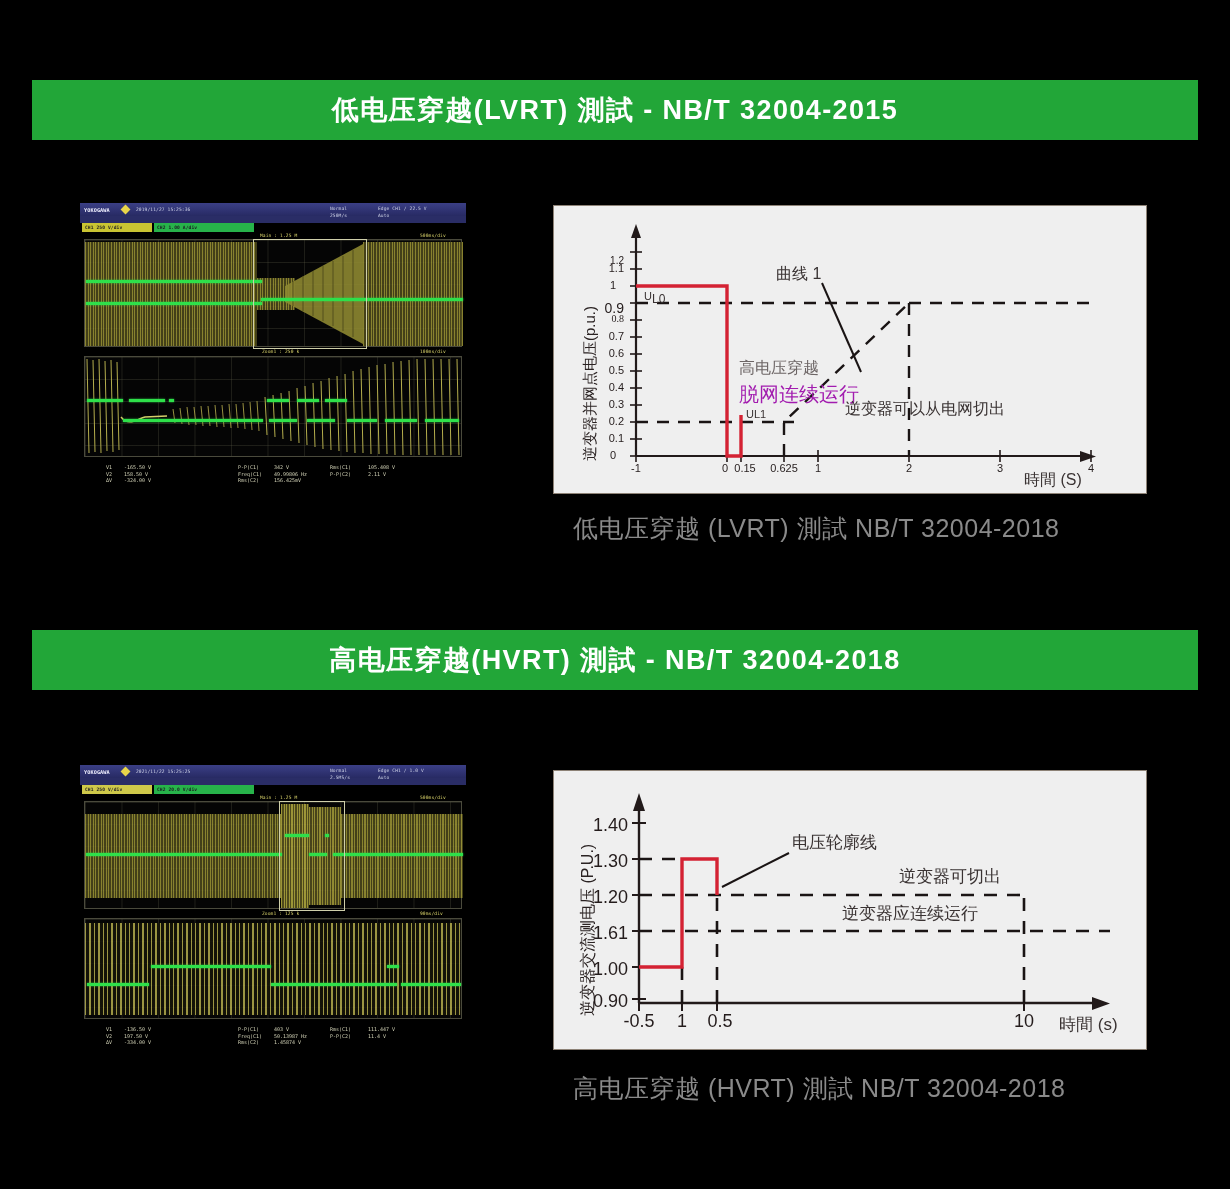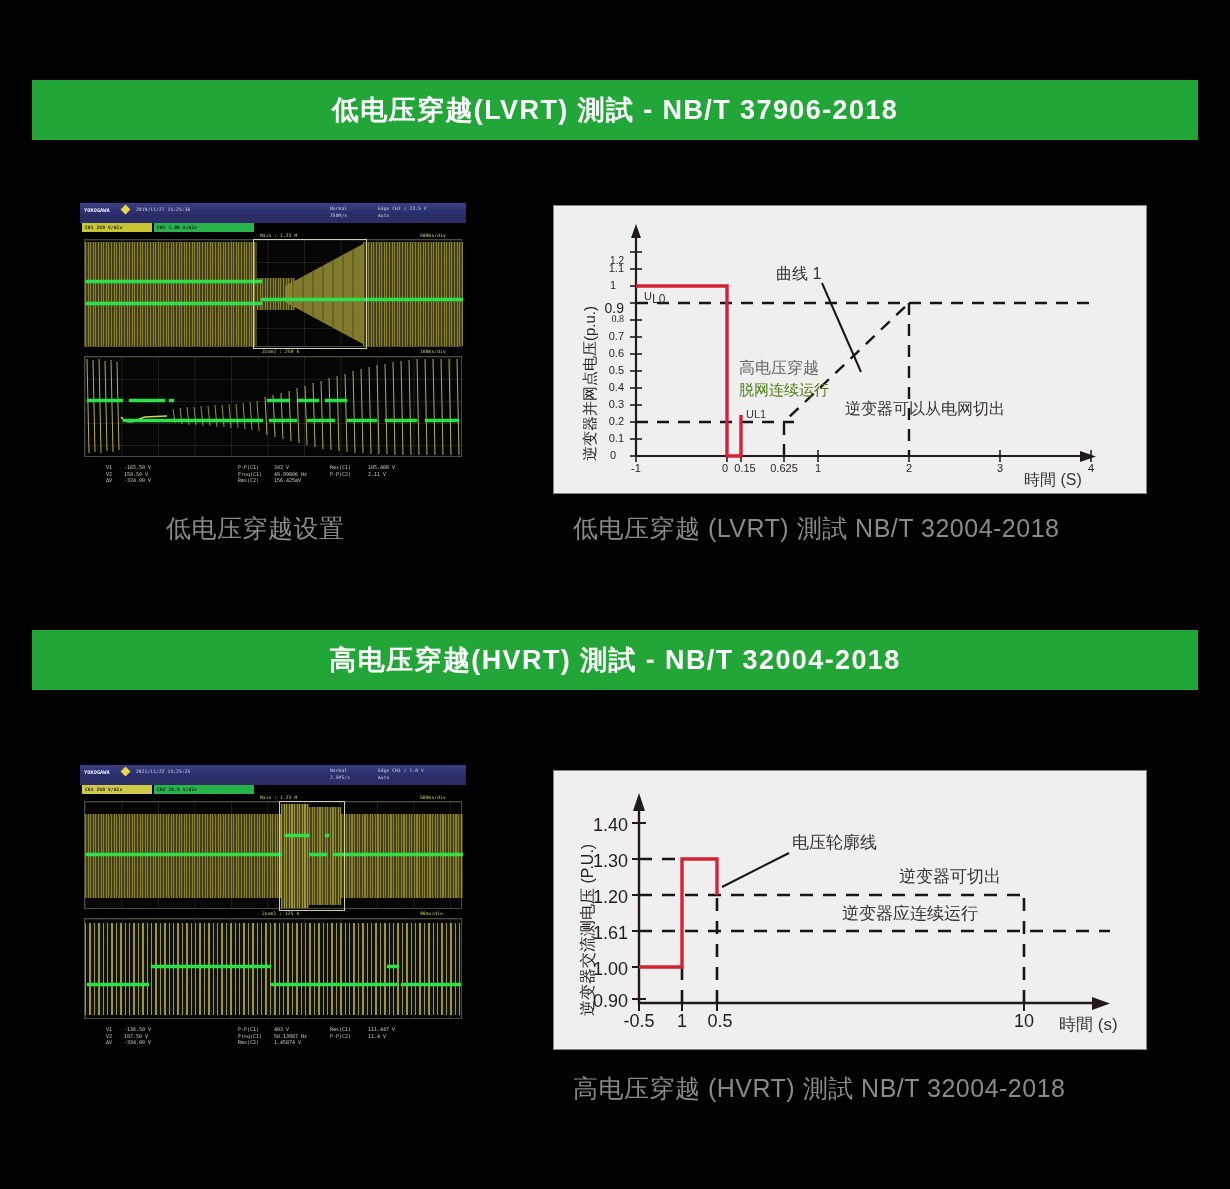--- a/index.html
+++ b/index.html
@@ -153,21 +153,21 @@
     font-family: "Liberation Sans", "DejaVu Sans", sans-serif;
     white-space: nowrap;
   }
 </style>
 </head>
 <body>
 
 <div class="page">
 
   <div class="banner" id="banner-lvrt">
-    <div class="banner-title">低电压穿越(LVRT) 測試 - NB/T 37906-2018</div>
+    <div class="banner-title">低电压穿越(LVRT) 測試 - NB/T 32004-2015</div>
   </div>
 
   <div class="scope" style="left:80px; top:203px; width:386px; height:291px;">
     <div class="scope-inner">
       <div class="scope-topbar"></div>
       <div class="scope-topbar2"></div>
       <div class="scope-txt" style="left:4px; top:3.5px; color:#f0f0ff; font-weight:bold; font-size:5.2px;">YOKOGAWA</div>
       <div style="position:absolute;left:42px;top:3px;width:7px;height:7px;background:#e8d54a;transform:rotate(45deg);"></div>
       <div class="scope-txt" style="left:56px; top:4px;">2019/11/27 15:25:36</div>
       <div class="scope-txt" style="left:250px; top:3px;">Normal</div>
@@ -346,29 +346,28 @@
     <div class="axis-num" style="left:230px; top:256px; font-size:11px; transform:translateX(-50%);">0.625</div>
     <div class="axis-num" style="left:264px; top:256px; font-size:11px; transform:translateX(-50%);">1</div>
     <div class="axis-num" style="left:355px; top:256px; font-size:11px; transform:translateX(-50%);">2</div>
     <div class="axis-num" style="left:446px; top:256px; font-size:11px; transform:translateX(-50%);">3</div>
     <div class="axis-num" style="left:537px; top:256px; font-size:11px; transform:translateX(-50%);">4</div>
 
     <div class="annot" style="left:470px; top:264px; font-size:16px;">時間 (S)</div>
 
     <div class="annot" style="left:222px; top:58px; font-size:16px;">曲线 1</div>
     <div class="annot" style="left:185px; top:152px; font-size:16px; color:#6d6666;">高电压穿越</div>
-    <div class="annot" style="left:185px; top:175px; font-size:15px; color:#4d7c0f;">脱网连续运行</div>
+    <div class="annot" style="left:185px; top:175px; font-size:20px; color:#a21caf;">脱网连续运行</div>
     <div class="annot" style="left:291px; top:193px; font-size:16px;">逆变器可以从电网切出</div>
     <div class="annot" style="left:90px; top:84px; font-size:11px;">
       <span>U</span><sub style="font-size:12px;">L0</sub>
     </div>
     <div class="annot" style="left:192px; top:202px; font-size:11px;text-align:right;">UL1</div>
   </div>
 
-  <div class="caption" style="left:166px; top:512px;">低电压穿越设置</div>
   <div class="caption" style="left:573px; top:512px;">低电压穿越 (LVRT) 測試 NB/T 32004-2018</div>
 
   <div class="banner" id="banner-hvrt">
     <div class="banner-title">高电压穿越(HVRT) 測試 - NB/T 32004-2018</div>
   </div>
 
   <div class="scope" style="left:80px; top:765px; width:386px; height:291px;">
     <div class="scope-inner">
       <div class="scope-topbar"></div>
       <div class="scope-topbar2"></div>

